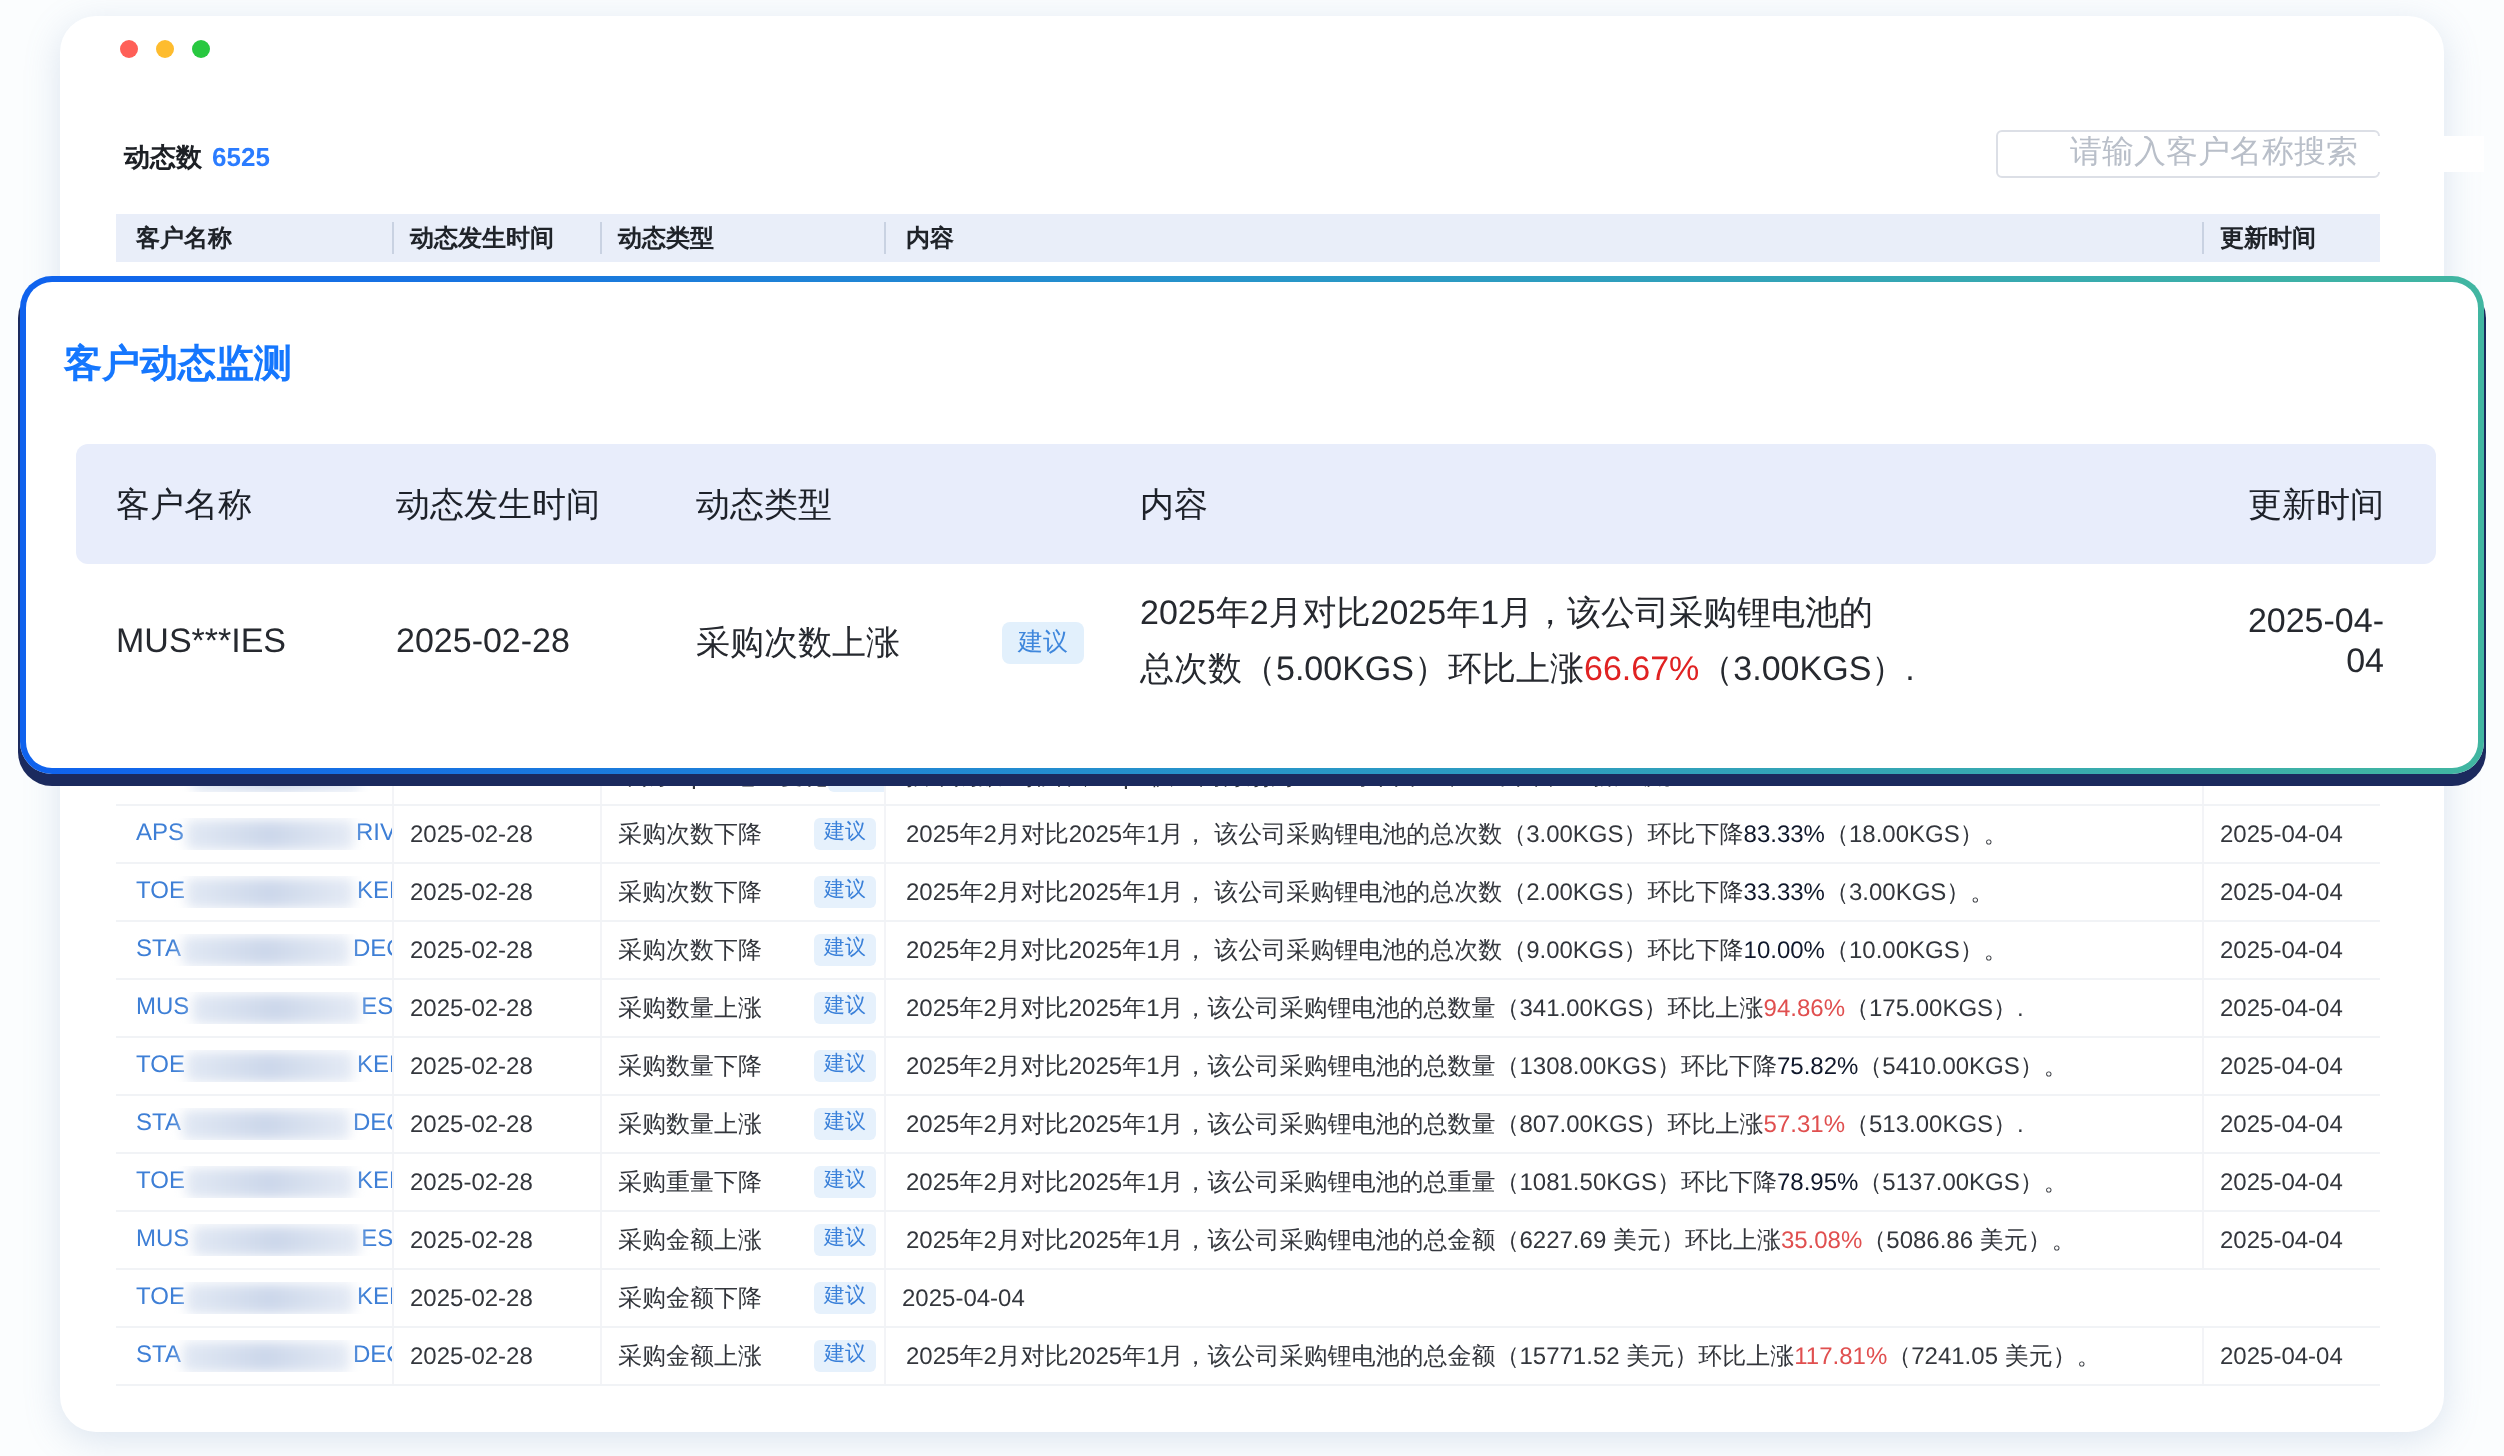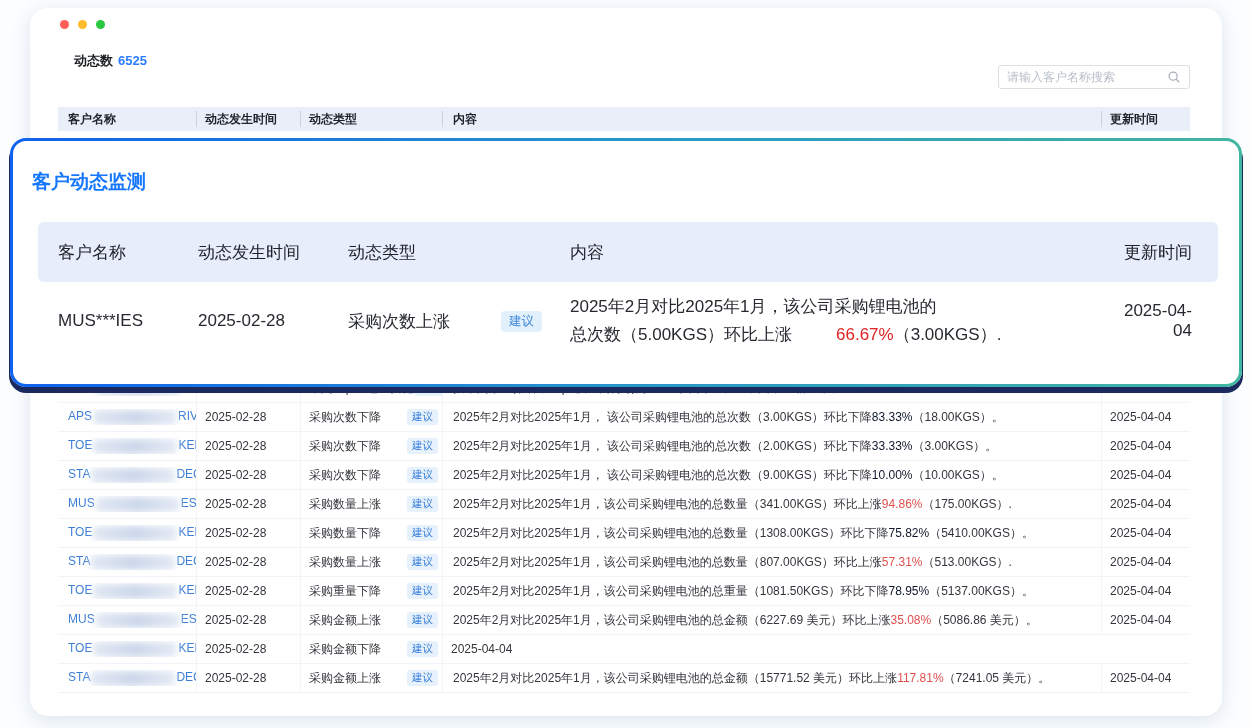--- a/index.html
+++ b/index.html
@@ -15,31 +15,32 @@
     position:absolute; left:30px; top:8px; width:1192px; height:708px;
     background:#ffffff; border-radius:18px;
     box-shadow:0 4px 18px rgba(110,140,185,.22);
   }
   .traffic { position:absolute; left:30px; top:12px; display:flex; gap:9px; }
   .dot { width:9px; height:9px; border-radius:50%; border:none; padding:0; cursor:pointer; }
   .dot.red   { background:#ff5f57; }
   .dot.yellow{ background:#febc2e; }
   .dot.green { background:#28c840; }
 
-  .titlebar { position:absolute; left:32px; top:44px; font-size:13px; font-weight:bold; color:#1d2025;margin-left:12px;}
+  .titlebar { position:absolute; left:32px; top:62px; font-size:13px; font-weight:bold; color:#1d2025;}
   .titlebar .count { color:#2b7cff; margin-left:5px; }
 
   .search-wrap {
     position:absolute; right:32px; top:57px; width:192px; height:24px;
     border:1px solid #dcdfe6; border-radius:3px; background:#fff;
     display:flex; align-items:center; padding:0 8px;
   }
   .search-wrap input {
-    border:none; outline:none; flex:1; font-size:12px; color:#333;
+    border:none; outline:none; flex:1; font-size:16px; color:#333;
     font-family:"Liberation Sans","DejaVu Sans",sans-serif;
+    margin-left:28px;
   }
   .search-wrap input::placeholder { color:#b9bfc9; }
 
   
   .bg-table { position:absolute; left:28px; top:99px; width:1132px; font-size:12px; }
   .bhead {
     display:flex; height:24px; align-items:center; background:#e9eef9;
     font-weight:bold; color:#1f2329;
   }
   .bhead .c { border-right:1px solid #c9d2e2; height:16px; line-height:16px; }
@@ -96,21 +97,21 @@
   .oc-date { width:150px; }
   .oc-type { width:222px; display:flex; align-items:center; }
   .oc-cont { flex:1; }
   .oc-upd  { width:110px; text-align:right; padding-right:26px; }
   .obadge {
     margin-left:auto; margin-right:28px;
     background:#e2f0fc; color:#3f87dc; font-size:12.5px;
     padding:3px 8px; border-radius:4px; line-height:1.2;
   }
   .oc-cont .line { line-height:28px; white-space:nowrap; }
-  .opct { color:#e02222;margin-left:44px; }
+  .opct { color:#e02222; }
 </style>
 </head>
 <body>
 
 <div class="canvas">
 
   <div class="window">
     <div class="traffic">
       <button class="dot red"></button>
       <button class="dot yellow"></button>

